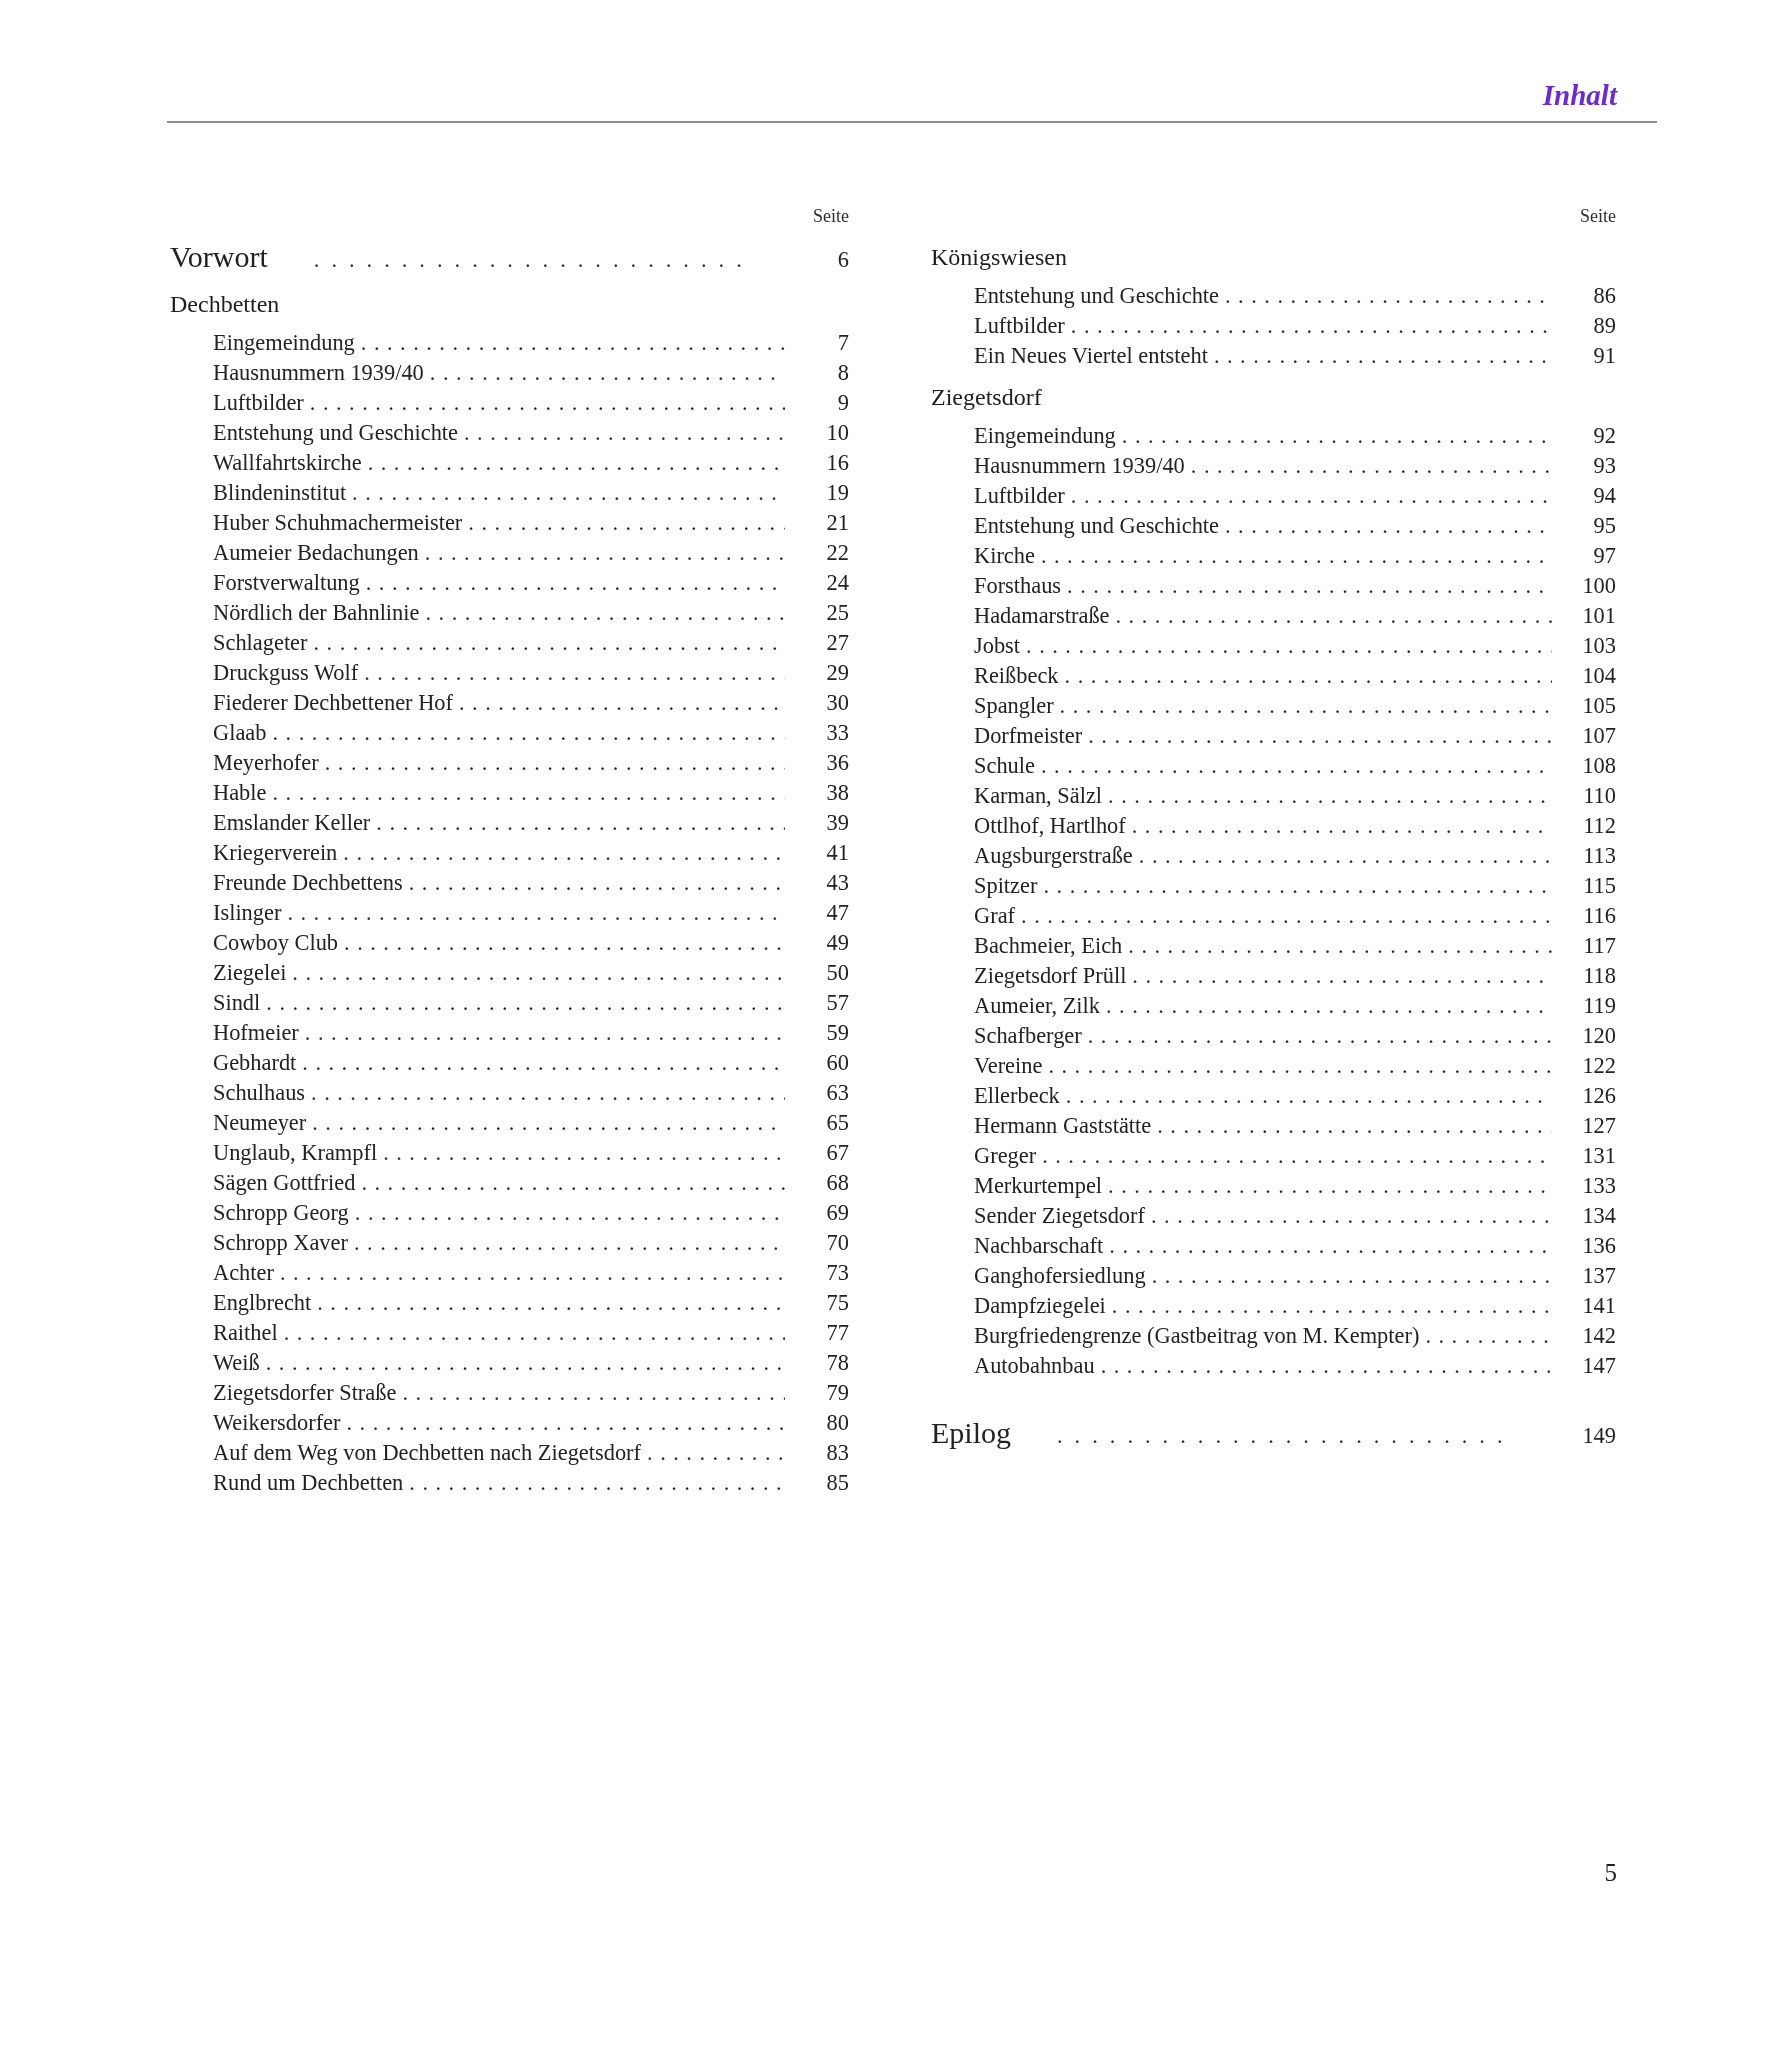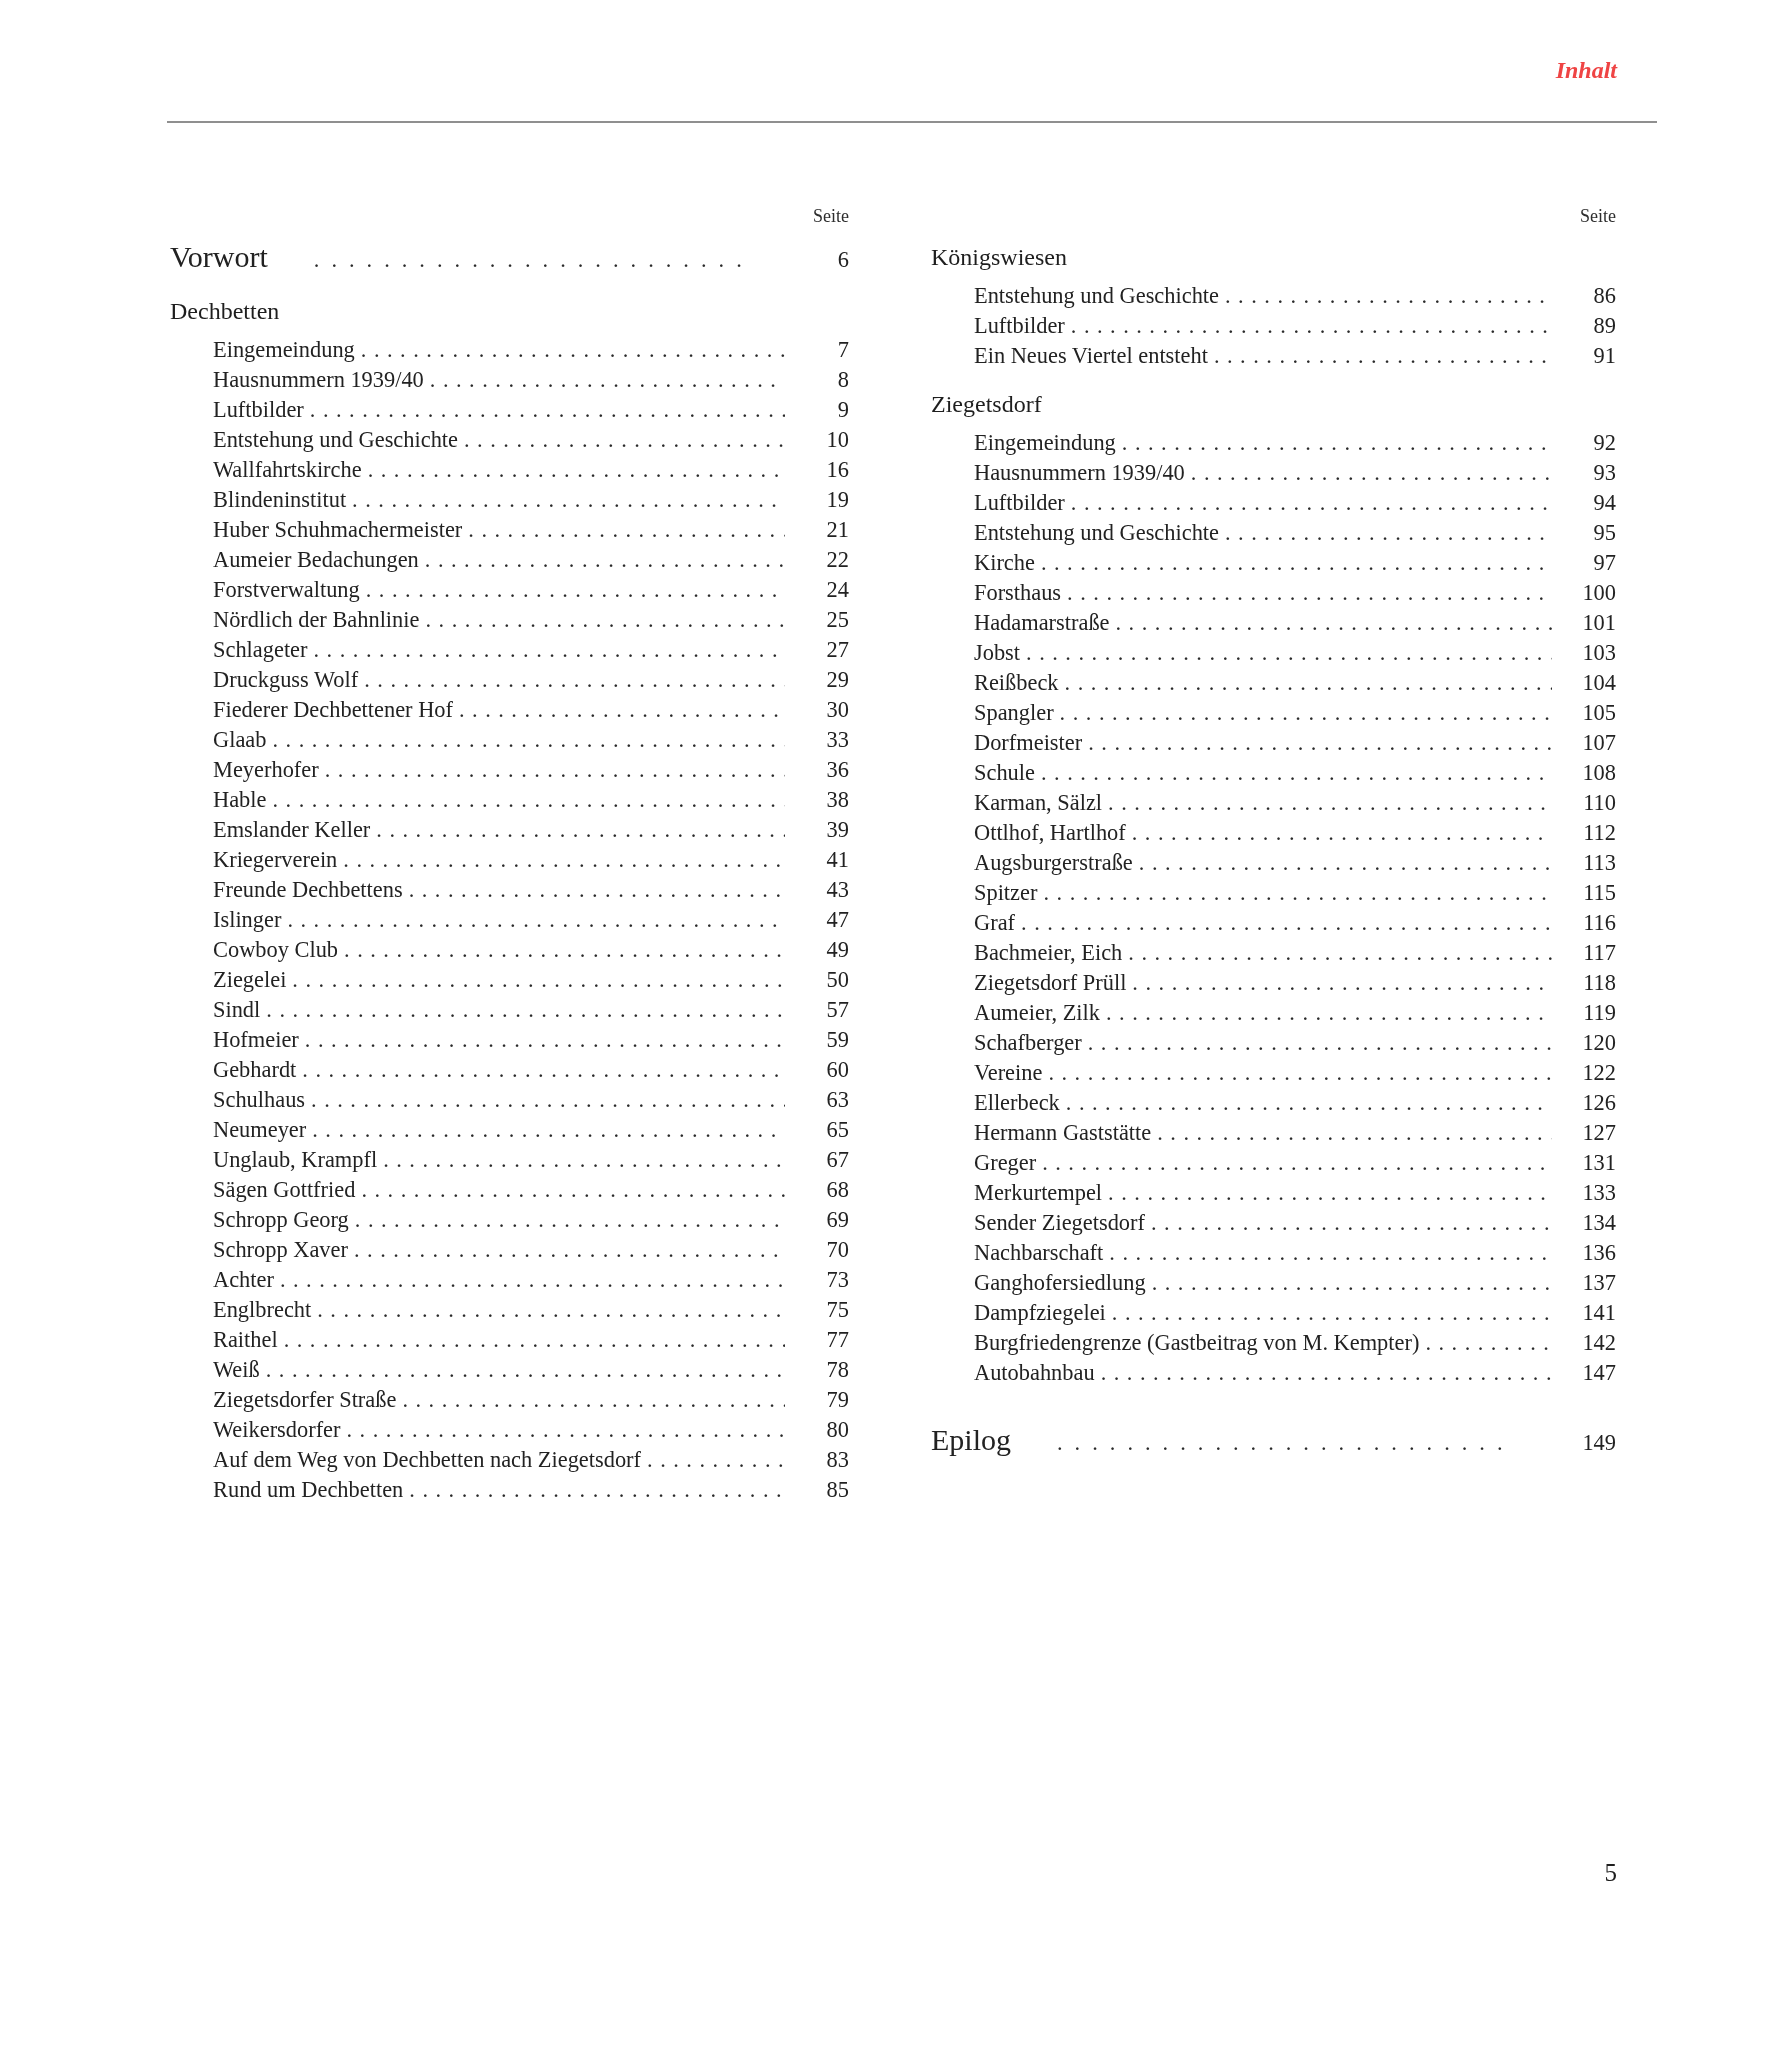--- a/index.html
+++ b/index.html
@@ -13,26 +13,26 @@
     height: 2046px;
     background: #ffffff;
     font-family: "Liberation Serif", "DejaVu Serif", serif;
     color: #222222;
     overflow: hidden;
   }
 
   
   .header-title {
     position: absolute;
-    top: 57px;
+    top: 79px;
     right: 173px;
-    font-size: 24px;
+    font-size: 29px;
     font-weight: bold;
     font-style: italic;
-    color: #ef4444;
+    color: #6d28d9;
   }
   .header-rule {
     position: absolute;
     top: 121px;
     left: 167px;
     right: 133px;
     height: 1.5px;
     background: #8f8f8f;
     border: none;
     margin: 0;
@@ -53,21 +53,21 @@
   .seite-row {
     display: flex;
     justify-content: flex-end;
     font-size: 18px;
     line-height: 22.4px;
     color: #2e2e2e;
     margin-bottom: 12px;
     margin-top: 42px;
   }
 
-  .block + .block { margin-top: 15px; }
+  .block + .block { margin-top: 8px; }
   .block-section + .block-section { }
   .block-section + .block-major { margin-top: 34px; }
 
   .section-title {
     font-size: 24px;
     line-height: 36px;
     color: #1e1e1e;
     margin: 0 0 6px 0;
     white-space: nowrap;
   }

